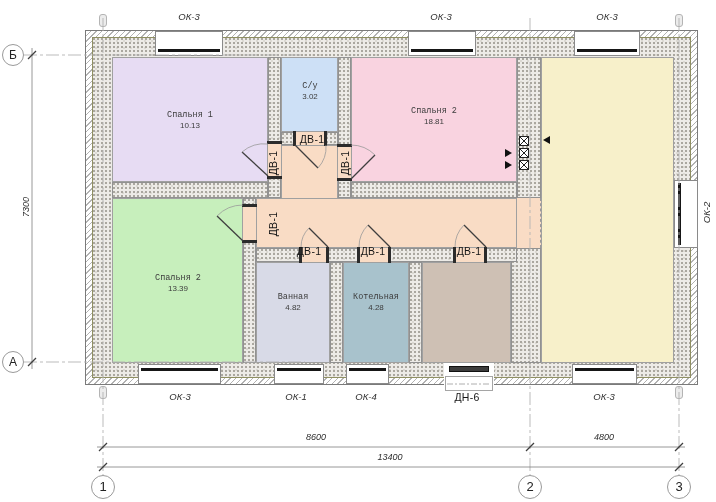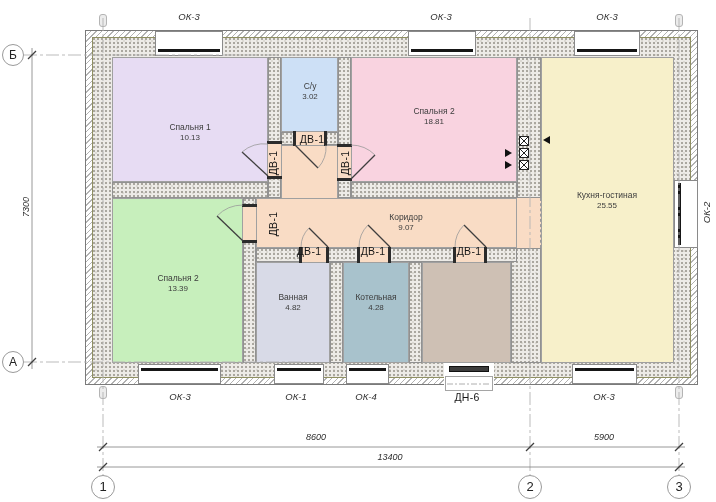--- a/index.html
+++ b/index.html
@@ -30,21 +30,21 @@
   .open-v::before{top:-1px}.open-v::after{bottom:-1px}
 
   
   .win{background:#fff;border:1px solid #8a8a8a;}
   .win .glaz-b{position:absolute;left:2px;right:2px;bottom:3px;height:3px;background:#161616;}
   .win .glaz-t{position:absolute;left:2px;right:2px;top:3px;height:3px;background:#161616;}
   .win .glaz-l{position:absolute;top:2px;bottom:2px;left:3px;width:3px;background:#161616;}
 
   
   .roomlbl{width:110px;margin-left:-55px;text-align:center;font-size:8.5px;line-height:1.3;color:#3c3c3c;}
-  .roomlbl .nm{display:block;}
+  .roomlbl .nm{display:block;font-family:Liberation Mono, monospace;}
   .roomlbl .ar{display:block;font-size:8px;}
   .oklbl{width:60px;margin-left:-30px;text-align:center;font-size:9.5px;font-style:italic;color:#2e2e2e;}
   .dvlbl{width:40px;margin-left:-20px;text-align:center;font-size:10.5px;font-weight:500;color:#161616;letter-spacing:.3px;}
   .rot{transform:rotate(-90deg);transform-origin:center center;}
   .dim{font-size:9px;font-style:italic;color:#2e2e2e;text-align:center;width:60px;margin-left:-30px;}
   .bubble{border:1px solid #9a9a9a;border-radius:50%;background:#fff;text-align:center;color:#222;}
   .bub-s{width:22px;height:22px;font-size:12px;line-height:20px;}
   .bub-b{width:24px;height:24px;font-size:13px;line-height:22px;}
   .pin{width:8px;height:13px;border:1px solid #b4b4b4;border-radius:3px;background:#ececec;}
 
@@ -186,51 +186,43 @@
         <path d="M243,205 A36,36 0 0 0 217,216"></path>
         <path d="M301,247 A27,27 0 0 1 309,228"></path>
         <path d="M359,247 A31,31 0 0 1 368,225"></path>
         <path d="M455,247 A31,31 0 0 1 464,225"></path>
       </g>
     </g>
 
     <line x1="447" y1="384" x2="491" y2="384" stroke="#9b9b9b" stroke-width="0.8" stroke-dasharray="6 2 2 2"></line>
   </svg>
 
-  <div class="abs roomlbl" style="left:190px;top:122px">
+  <div class="abs roomlbl" style="left:190px;top:110px">
     <span class="nm">Спальня 1</span>
     <span class="ar">10.13</span>
   </div>
   <div class="abs roomlbl" style="left:310px;top:81px">
     <span class="nm">С/у</span>
     <span class="ar">3.02</span>
   </div>
   <div class="abs roomlbl" style="left:434px;top:106px">
     <span class="nm">Спальня 2</span>
     <span class="ar">18.81</span>
   </div>
-  <div class="abs roomlbl" style="left:607px;top:190px">
-    <span class="nm">Кухня-гостиная</span>
-    <span class="ar">25.55</span>
-  </div>
   <div class="abs roomlbl" style="left:178px;top:273px">
     <span class="nm">Спальня 2</span>
     <span class="ar">13.39</span>
   </div>
   <div class="abs roomlbl" style="left:293px;top:292px">
     <span class="nm">Ванная</span>
     <span class="ar">4.82</span>
   </div>
   <div class="abs roomlbl" style="left:376px;top:292px">
     <span class="nm">Котельная</span>
     <span class="ar">4.28</span>
-  </div>
-  <div class="abs roomlbl" style="left:406px;top:212px">
-    <span class="nm">Коридор</span>
-    <span class="ar">9.07</span>
   </div>
 
   <div class="abs oklbl" style="left:189px;top:11px">ОК-3</div>
   <div class="abs oklbl" style="left:441px;top:11px">ОК-3</div>
   <div class="abs oklbl" style="left:607px;top:11px">ОК-3</div>
   <div class="abs oklbl" style="left:180px;top:391px">ОК-3</div>
   <div class="abs oklbl" style="left:296px;top:391px">ОК-1</div>
   <div class="abs oklbl" style="left:366px;top:391px">ОК-4</div>
   <div class="abs oklbl" style="left:604px;top:391px">ОК-3</div>
   <div class="abs oklbl rot" style="left:706px;top:207px">ОК-2</div>
@@ -239,21 +231,21 @@
   <div class="abs dvlbl" style="left:312px;top:133px">ДВ-1</div>
   <div class="abs dvlbl" style="left:309px;top:245px">ДВ-1</div>
   <div class="abs dvlbl" style="left:373px;top:245px">ДВ-1</div>
   <div class="abs dvlbl" style="left:469px;top:245px">ДВ-1</div>
   <div class="abs dvlbl rot" style="left:273px;top:157px">ДВ-1</div>
   <div class="abs dvlbl rot" style="left:345px;top:157px">ДВ-1</div>
   <div class="abs dvlbl rot" style="left:273px;top:218px">ДВ-1</div>
 
   <div class="abs dim rot" style="left:26px;top:202px">7300</div>
   <div class="abs dim" style="left:316px;top:432px">8600</div>
-  <div class="abs dim" style="left:604px;top:432px">5900</div>
+  <div class="abs dim" style="left:604px;top:432px">4800</div>
   <div class="abs dim" style="left:390px;top:452px">13400</div>
 
   <div class="abs bubble bub-s" style="left:2px;top:44px">Б</div>
   <div class="abs bubble bub-s" style="left:2px;top:351px">А</div>
   <div class="abs bubble bub-b" style="left:91px;top:475px">1</div>
   <div class="abs bubble bub-b" style="left:518px;top:475px">2</div>
   <div class="abs bubble bub-b" style="left:667px;top:475px">3</div>
 
 </div>
 

